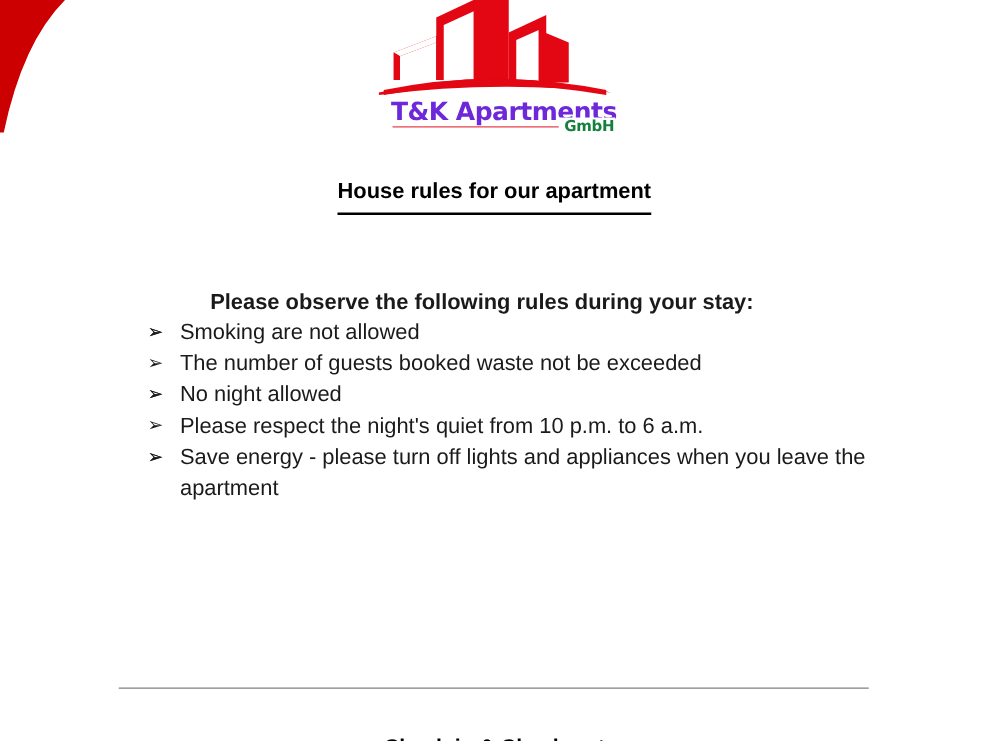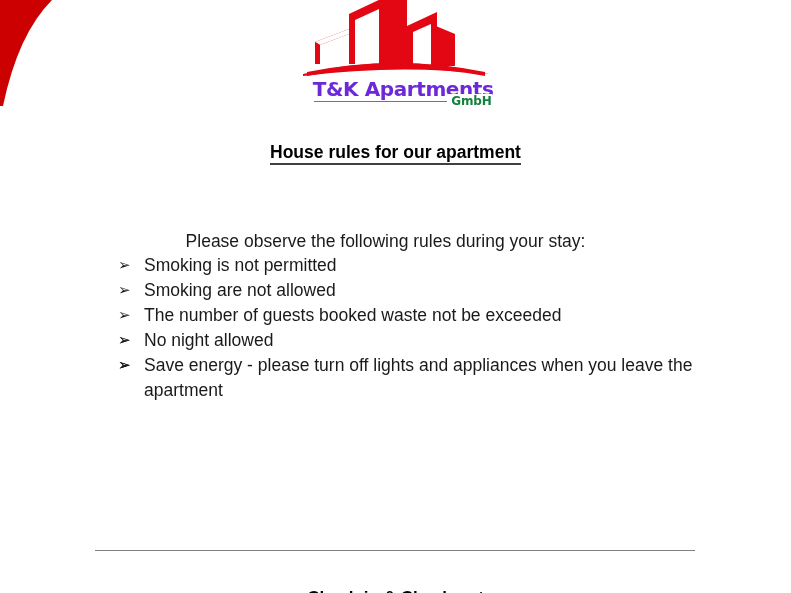--- a/index.html
+++ b/index.html
@@ -91,32 +91,33 @@
     position: absolute;
     left: 0;
     top: 130px;
     width: 791px;
     text-align: center;
     font-size: 17.5px;
     font-weight: bold;
     color: #000000;
   }
   .doc-title span {
-    border-bottom: 2px solid #404040;
-    padding-bottom: 1px;
+    border-bottom: 2px solid #000000;
+    padding-bottom: 8px;
   }
 
   .doc-intro {
     position: absolute;
     left: 0;
     top: 213px;
     width: 771px;
     text-align: center;
     font-size: 17.5px;
     color: #1a1a1a;
+    font-weight: bold;
   }
 
   .rules-list {
     position: absolute;
     left: 118px;
     top: 253px;
     width: 620px;
     list-style: none;
     margin: 0;
     padding: 0;
@@ -197,26 +198,26 @@
       <div class="logo-rule" style="background: rgb(232, 65, 79);"></div>
       <div class="logo-sub">GmbH</div>
     </div>
   </div>
 
   <h1 class="doc-title"><span>House rules for our apartment</span></h1>
 
   <p class="doc-intro">Please observe the following rules during your stay:</p>
 
   <ul class="rules-list" id="rules-list">
-      <li class="rule-item"><span class="rule-bullet">➢</span><span>Smoking is not permitted</span></li>
+      <li class="rule-item"><span class="rule-bullet">➢</span></li>
       <li class="rule-item"><span class="rule-bullet">➢</span><span>Smoking are not allowed</span></li>
       <li class="rule-item"><span class="rule-bullet">➢</span><span>The number of guests booked waste not be exceeded</span></li>
       <li class="rule-item"><span class="rule-bullet">➢</span></li>
       <li class="rule-item"><span class="rule-bullet">➢</span><span>No night allowed</span></li>
-      <li class="rule-item"><span class="rule-bullet">➢</span></li>
+      <li class="rule-item"><span class="rule-bullet">➢</span><span>Please respect the night's quiet from 10 p.m. to 6 a.m.</span></li>
       <li class="rule-item"><span class="rule-bullet">➢</span></li>
       <li class="rule-item"><span class="rule-bullet">➢</span><span>Save energy - please turn off lights and appliances when you leave the apartment</span></li>
     </ul>
 
   <div class="section-divider" style="background: rgb(128, 128, 128);"></div>
 
   <h2 class="section-heading">Check-in &amp; Check-out</h2>
 
 </div>
 

